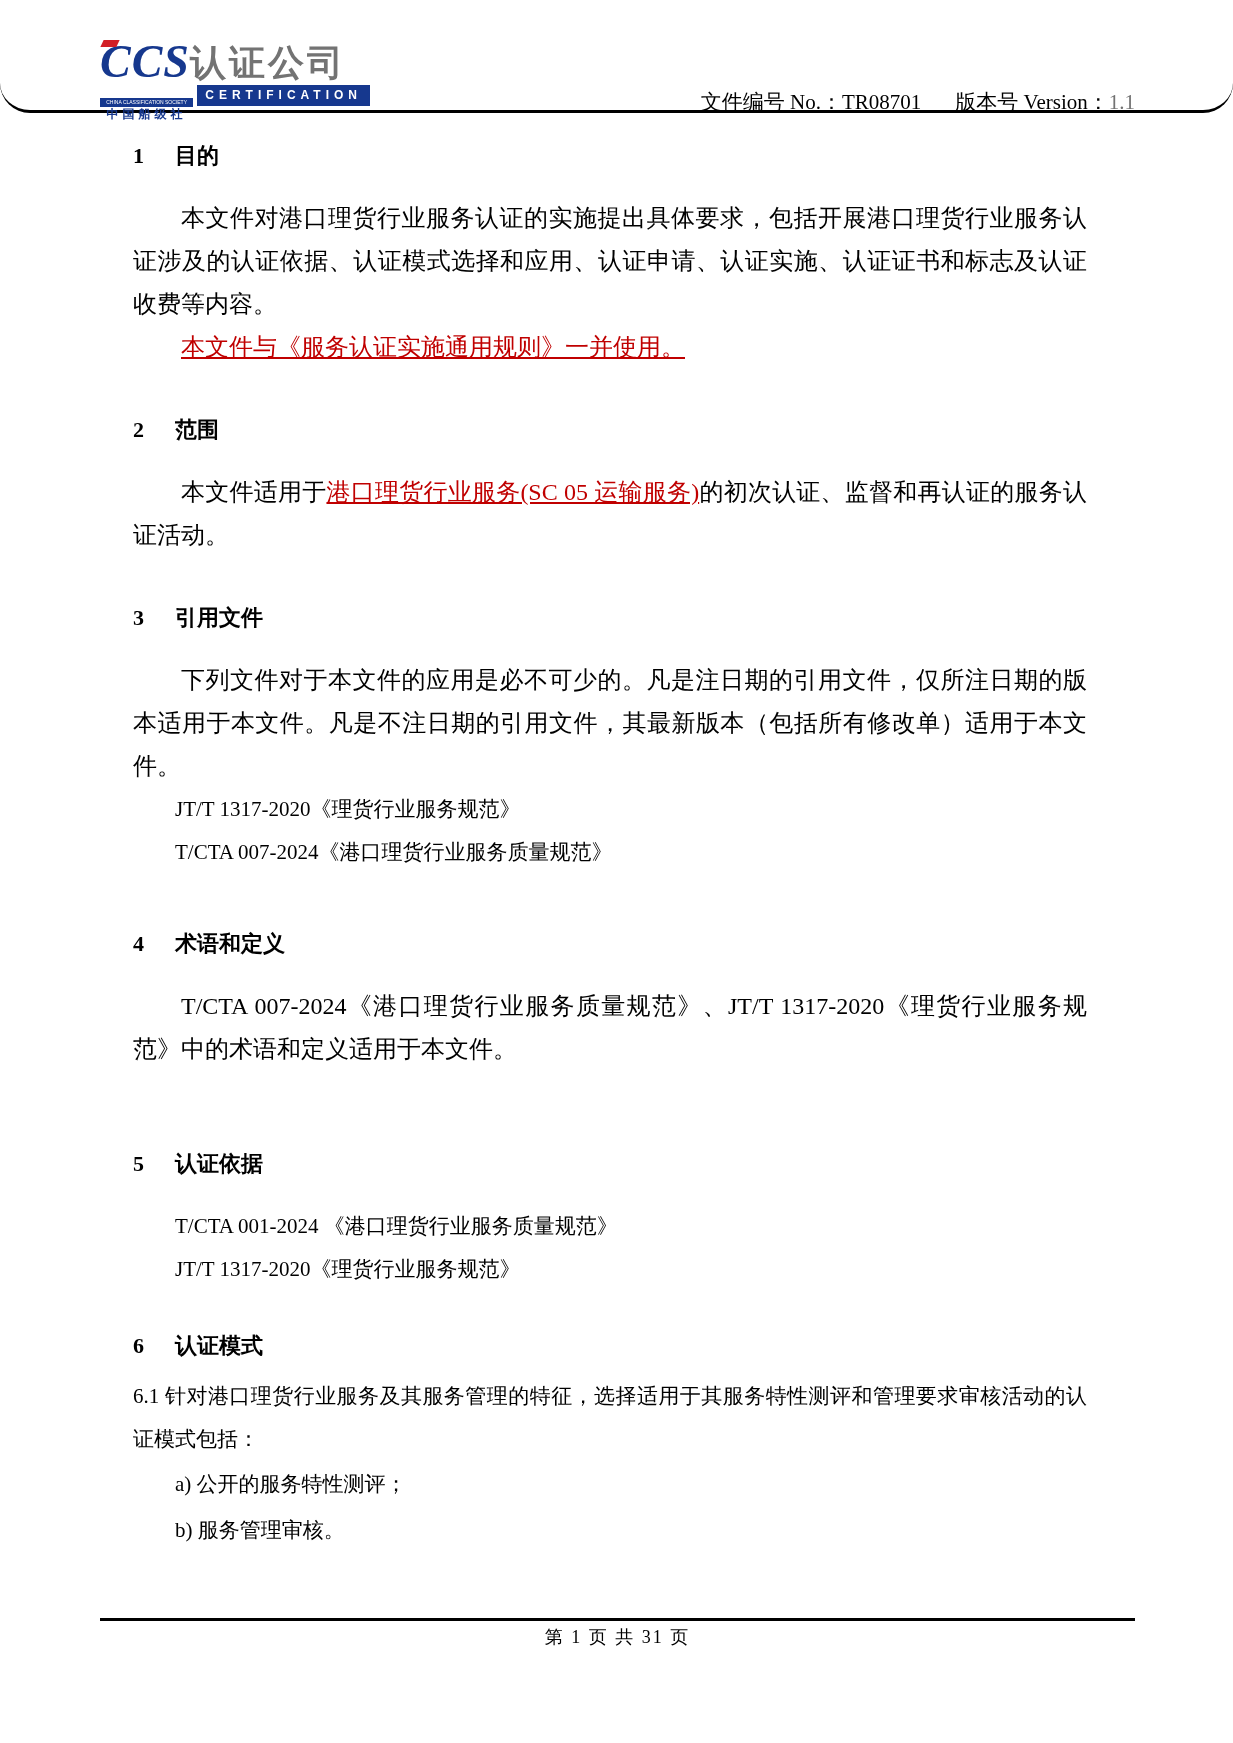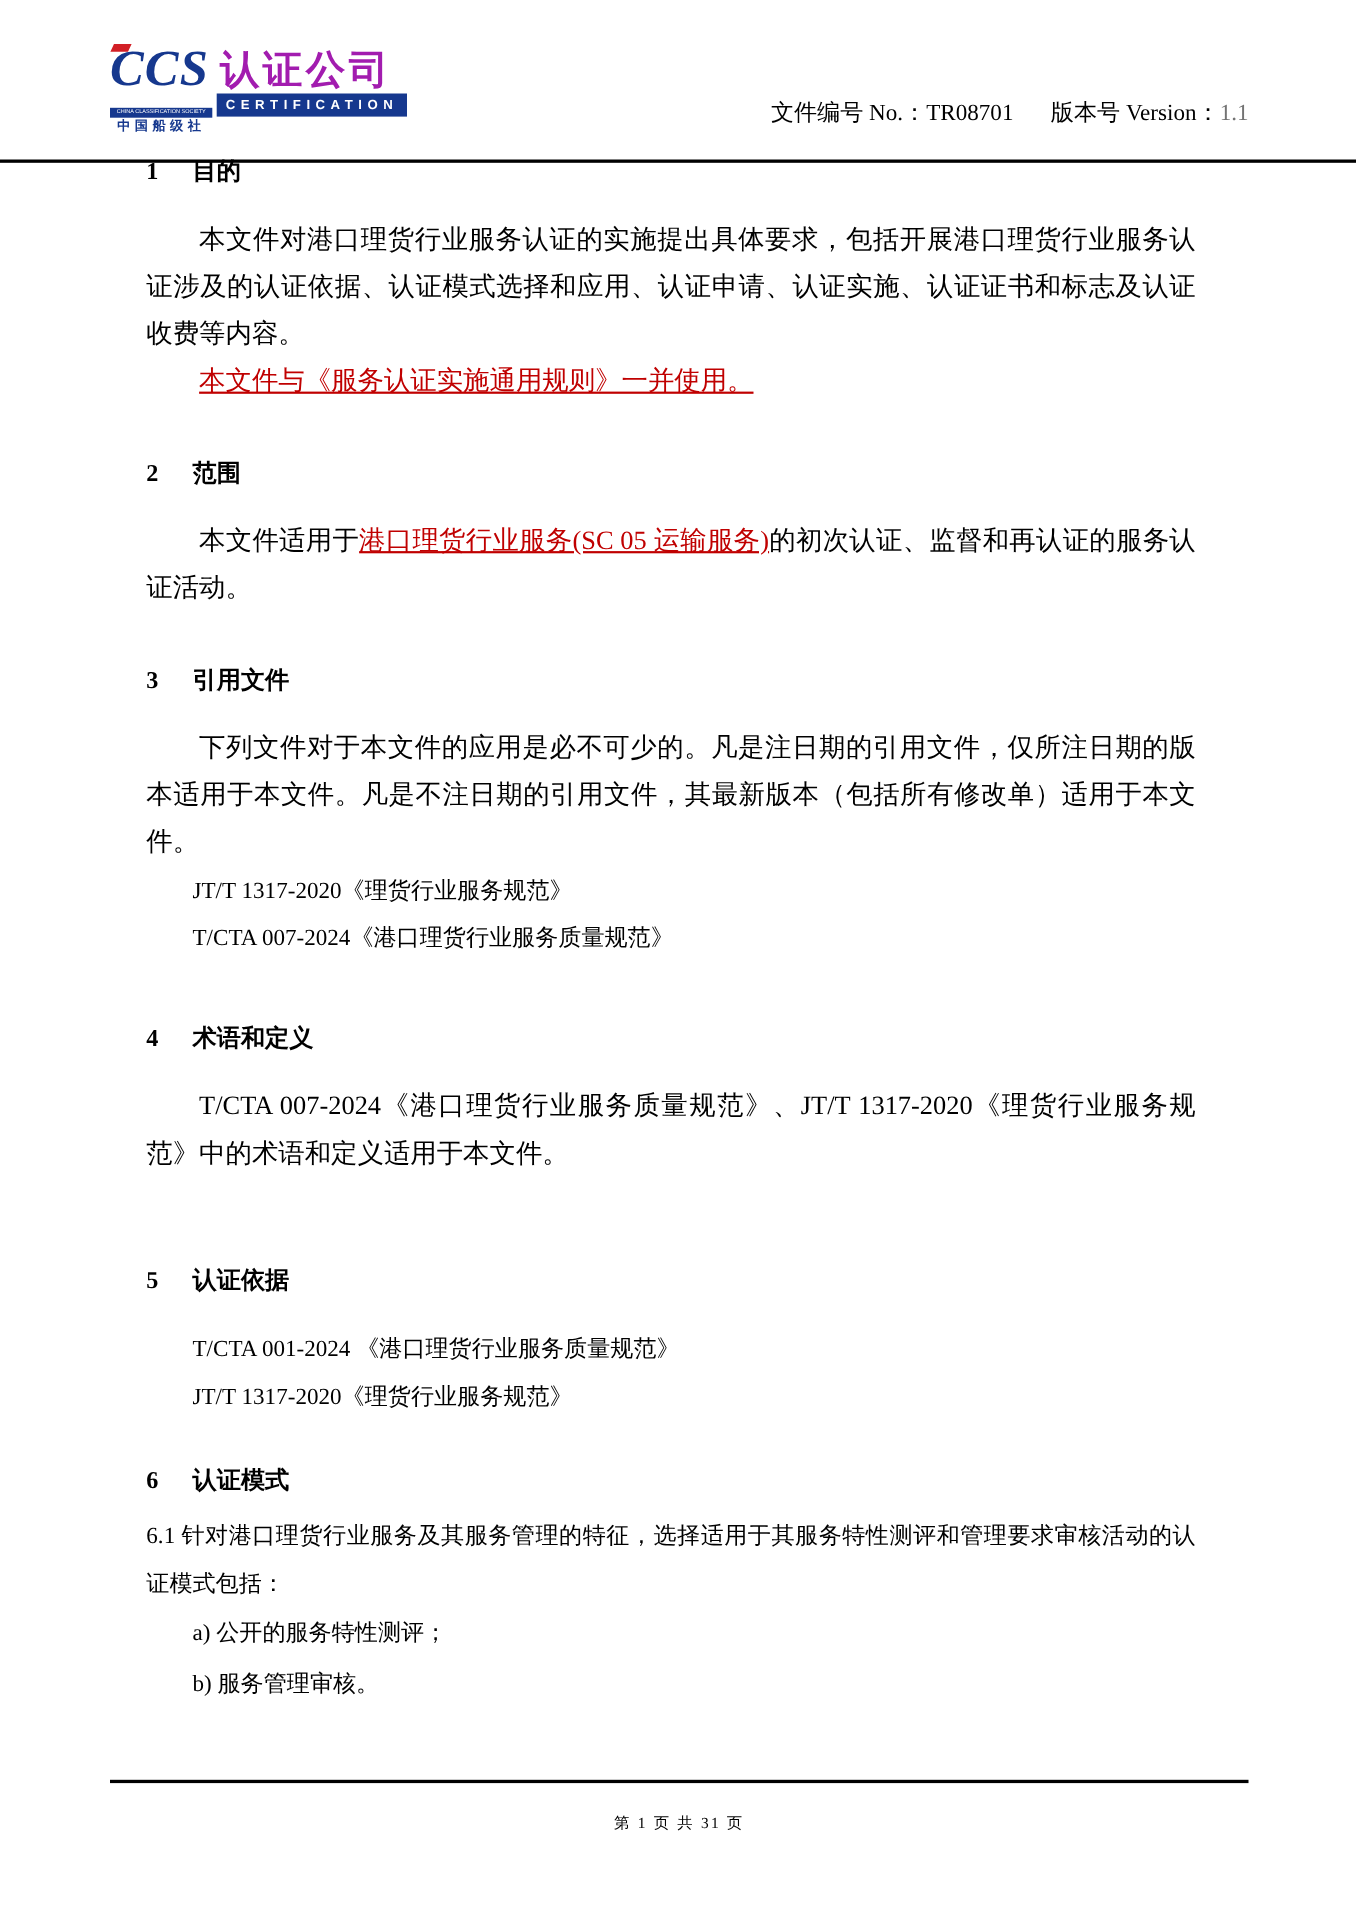--- a/index.html
+++ b/index.html
@@ -4,38 +4,39 @@
 <style>
   * { margin:0; padding:0; box-sizing:border-box; }
   html,body { background:#ffffff; }
   body {
     width:1233px; height:1743px; position:relative;
     font-family:"Liberation Serif","DejaVu Serif",serif;
     color:#000000;
   }
   
   .header {
-    position:absolute; top:0; left:0; width:1233px; height:148px;
+    position:absolute; top:0; left:0; width:1233px; height:113px;
     padding:42px 98px 0 100px;
     border-bottom:3px solid #000;
+    border-radius:30px;
   }
   .header-inner { display:flex; align-items:flex-end; justify-content:space-between; }
   .logo { display:flex; flex-direction:column; width:270px; position:relative; }
   .logo-top { display:flex; align-items:flex-end; }
   .logo-ccs {
     font-family:"Liberation Serif",serif; font-weight:bold; font-style:italic;
     font-size:46px; line-height:40px; color:#16388e; letter-spacing:1px; position:relative;
   }
   .logo-ccs .red-accent{
     position:absolute; top:-2px; left:2px; width:16px; height:7px;
     background:#d21f26; transform:skewX(-25deg);
   }
   .logo-brand {
     font-family:"Liberation Sans","DejaVu Sans",sans-serif; font-weight:bold;
-    font-size:36px; line-height:38px; color:#a21caf; margin-left:10px; letter-spacing:3px;
+    font-size:36px; line-height:38px; color:#737373; letter-spacing:3px;
   }
   .logo-bottom { display:flex; margin-top:3px; align-items:stretch; }
   .logo-society { width:108px; display:flex; flex-direction:column;margin-top:13px; }
   .logo-society-en {
     background:#16388e; color:#fff; font-family:"Liberation Sans",sans-serif;
     font-size:5px; line-height:7px; text-align:center; padding:1px 0; white-space:nowrap; overflow:hidden;
   }
   .logo-society-cn {
     color:#16388e; font-family:"Liberation Sans",sans-serif; font-weight:bold;
     font-size:12px; line-height:14px; letter-spacing:4px; text-align:center;
@@ -68,21 +69,21 @@
   .red-underline { color:#c00000; text-decoration:underline; text-decoration-color:#c00000; }
   .clause { font-size:21px; line-height:43px; text-align:justify; }
   .list-item { font-size:21px; line-height:46px; padding-left:2em; }
   .mt28{margin-top:26px;} .mt40{margin-top:40px;} .mt46{margin-top:46px;}
   .mt55{margin-top:55px;} .mt75{margin-top:78px;} .mt18{margin-top:14px;}
   
   .footer {
     position:absolute; top:1618px; left:100px; width:1035px;
     border-top:3px solid #000; text-align:center;
   }
-  .footer-text { font-size:14px; line-height:20px; margin-top:28px; letter-spacing:2px; }
+  .footer-text { font-size:18px; line-height:20px; margin-top:6px; letter-spacing:2px; }
 </style>
 </head>
 <body>
 
 <div class="header">
   <div class="header-inner">
     <div class="logo">
       <div class="logo-top">
         <span class="logo-ccs">
           <span class="red-accent"></span>

